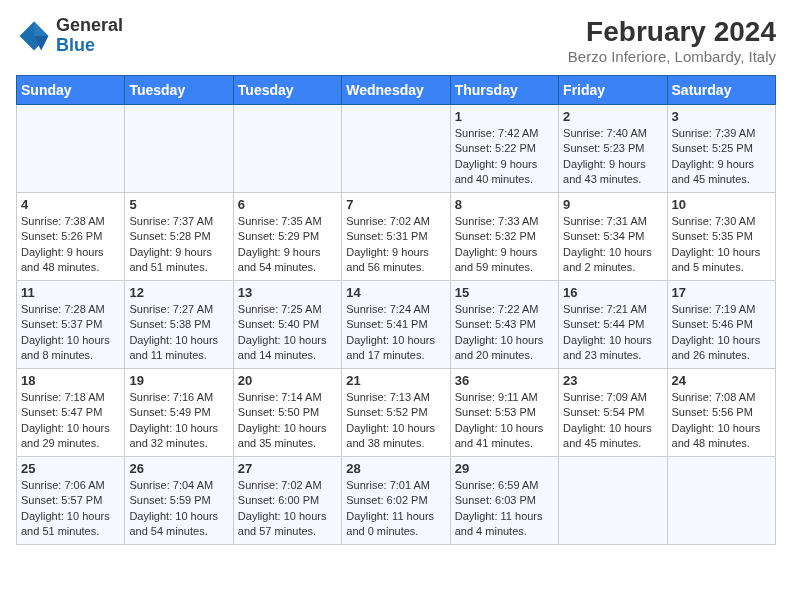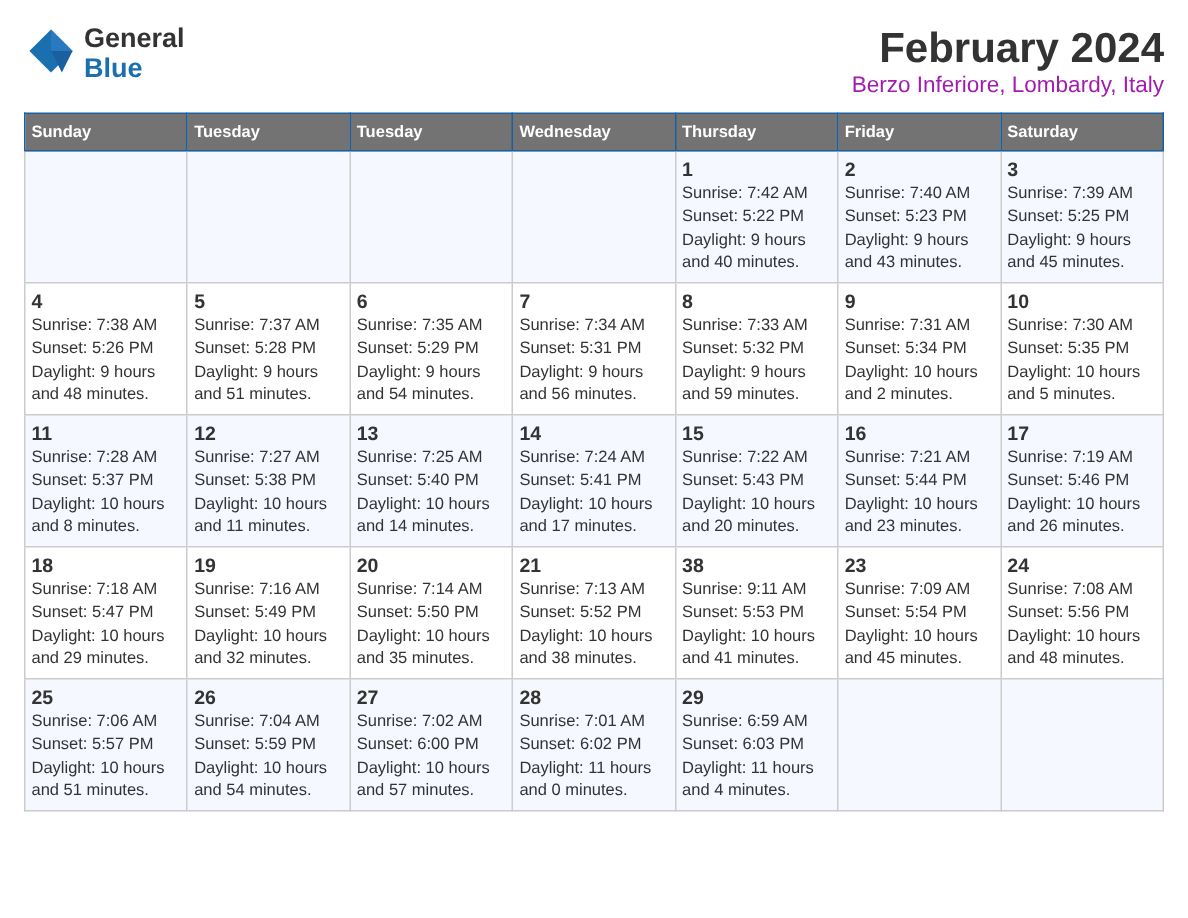--- a/index.html
+++ b/index.html
@@ -11,21 +11,21 @@
       padding: 16px;
     }
     .header {
       display: flex;
       justify-content: space-between;
       align-items: flex-start;
       margin-bottom: 10px;
     }
     .logo {
       display: flex;
-      align-items: flex-start;
+      align-items: center;
       gap: 4px;
     }
     .logo-text {
       font-size: 18px;
       font-weight: bold;
       line-height: 1.1;
     }
     .logo-text .general { color: #333; }
     .logo-text .blue { color: #1a6faf; }
     .logo-icon {
@@ -35,32 +35,32 @@
     .title-block {
       text-align: right;
     }
     .month-title {
       font-size: 28px;
       font-weight: bold;
       color: #333;
     }
     .subtitle {
       font-size: 15px;
-      color: #a21caf;
+      color: #737373;
     }
     table {
       width: 100%;
       border-collapse: collapse;
       table-layout: fixed;
     }
     thead tr th {
-      background-color: #737373;
+      background-color: #3b82f6;
       color: #fff;
       padding: 6px 4px;
-      font-size: 11px;
+      font-size: 14px;
       text-align: left;
       border: 1px solid #1a5fa0;
     }
     tbody tr td {
       vertical-align: top;
       border: 1px solid #ccc;
       padding: 4px 4px;
       font-size: 11px;
       color: #333;
       min-height: 80px;
@@ -163,21 +163,21 @@
         </td>
         <td>
           <span class="day-number">6</span>
           <div class="day-info">Sunrise: 7:35 AM
 Sunset: 5:29 PM
 Daylight: 9 hours
 and 54 minutes.</div>
         </td>
         <td>
           <span class="day-number">7</span>
-          <div class="day-info">Sunrise: 7:34 AM
+          <div class="day-info">Sunrise: 7:02 AM
 Sunset: 5:31 PM
 Daylight: 9 hours
 and 56 minutes.</div>
         </td>
         <td>
           <span class="day-number">8</span>
           <div class="day-info">Sunrise: 7:33 AM
 Sunset: 5:32 PM
 Daylight: 9 hours
 and 59 minutes.</div>
@@ -271,21 +271,21 @@
 and 35 minutes.</div>
         </td>
         <td>
           <span class="day-number">21</span>
           <div class="day-info">Sunrise: 7:13 AM
 Sunset: 5:52 PM
 Daylight: 10 hours
 and 38 minutes.</div>
         </td>
         <td>
-          <span class="day-number">38</span>
+          <span class="day-number">36</span>
           <div class="day-info">Sunrise: 9:11 AM
 Sunset: 5:53 PM
 Daylight: 10 hours
 and 41 minutes.</div>
         </td>
         <td>
           <span class="day-number">23</span>
           <div class="day-info">Sunrise: 7:09 AM
 Sunset: 5:54 PM
 Daylight: 10 hours

